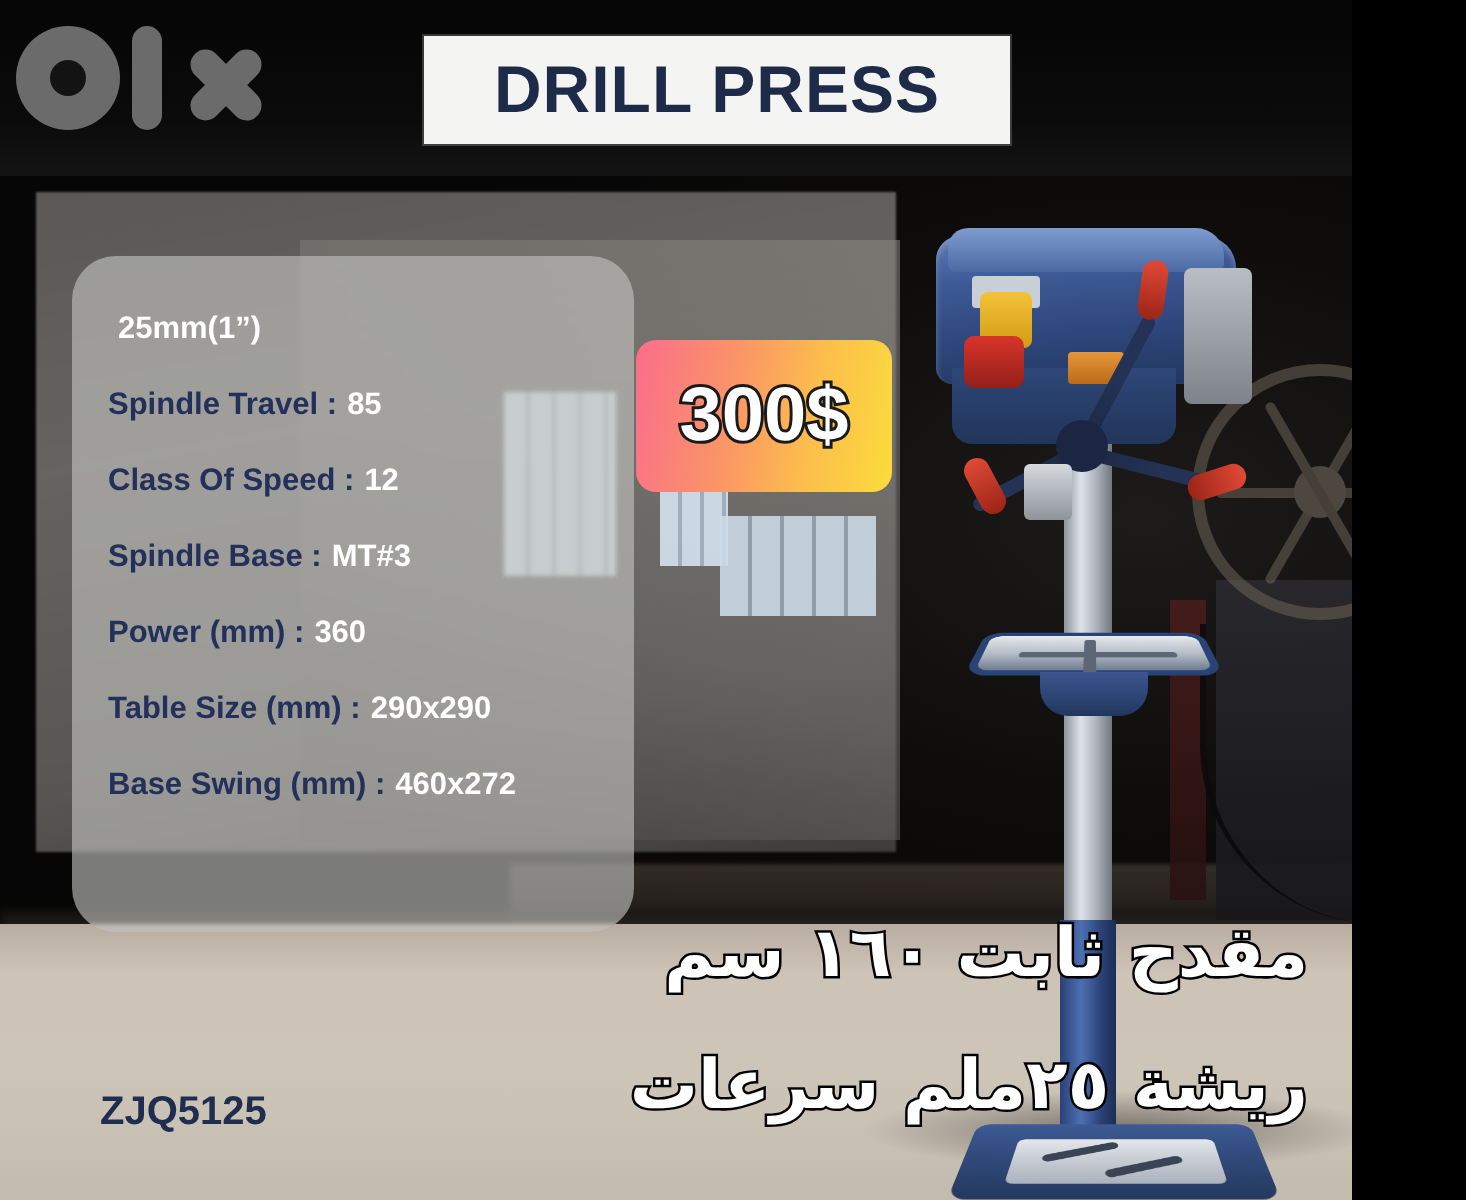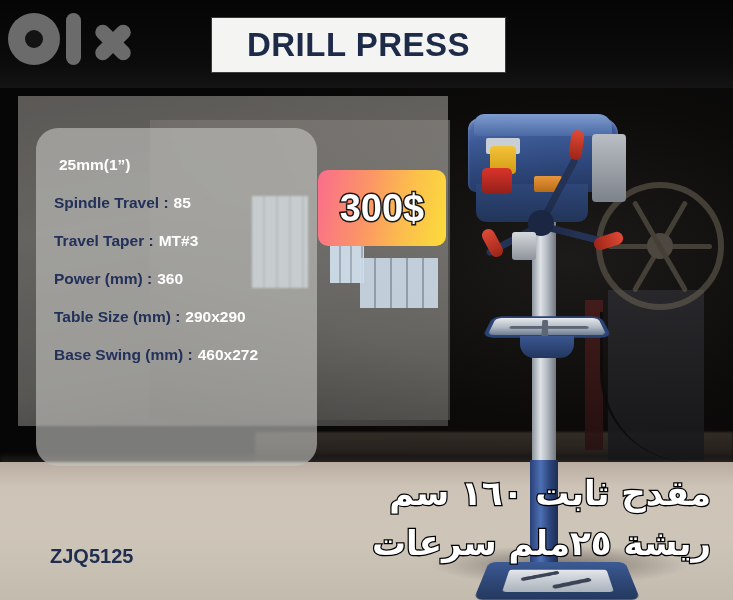--- a/index.html
+++ b/index.html
@@ -1,20 +1,20 @@
 <!DOCTYPE html>
 <html><head>
 <meta charset="utf-8">
 <style>
   * { margin:0; padding:0; box-sizing:border-box; }
   html,body { width:733px; height:600px; overflow:hidden; background:#000; }
 
   #stage {
     position:relative;
-    width:733px; height:600px;
+    width:676px; height:600px;
     font-family:"Liberation Sans", sans-serif;
     overflow:hidden;
     background:#08090b;
   }
 
   
   .photo { position:absolute; inset:0; overflow:hidden; }
 
   .wall-dark {
     position:absolute; left:0; top:0; width:733px; height:470px;
@@ -288,21 +288,21 @@
   
   .arabic {
     position:absolute; right:22px; width:420px; text-align:right;
     direction:rtl;
     font-family:"DejaVu Sans", sans-serif;
     font-size:34px; font-weight:bold; color:#ffffff;
     -webkit-text-stroke:2.5px #000;
     paint-order:stroke fill;
     line-height:1.05;
   }
-  .arabic.l1 { top:476px; }
+  .arabic.l1 { top:460px; }
   .arabic.l2 { top:526px; }
 </style>
 </head>
 <body>
 
 <div id="stage">
 
   <div class="photo">
     <div class="wall-dark"></div>
     <div class="wall-top-band"></div>
@@ -379,21 +379,25 @@
 
   <div class="spec-panel">
     <div class="spec-row">
       <span class="spec-value">25mm(1”)</span>
     </div>
     <div class="spec-row">
       <span class="spec-label">Spindle Travel :</span>
       <span class="spec-value">85</span>
     </div>
     <div class="spec-row">
-      <span class="spec-label">Travel Taper :</span>
+      <span class="spec-label">Class Of Speed :</span>
+      <span class="spec-value">12</span>
+    </div>
+    <div class="spec-row">
+      <span class="spec-label">Spindle Base :</span>
       <span class="spec-value">MT#3</span>
     </div>
     <div class="spec-row">
       <span class="spec-label">Power (mm) :</span>
       <span class="spec-value">360</span>
     </div>
     <div class="spec-row">
       <span class="spec-label">Table Size (mm) :</span>
       <span class="spec-value">290x290</span>
     </div>

